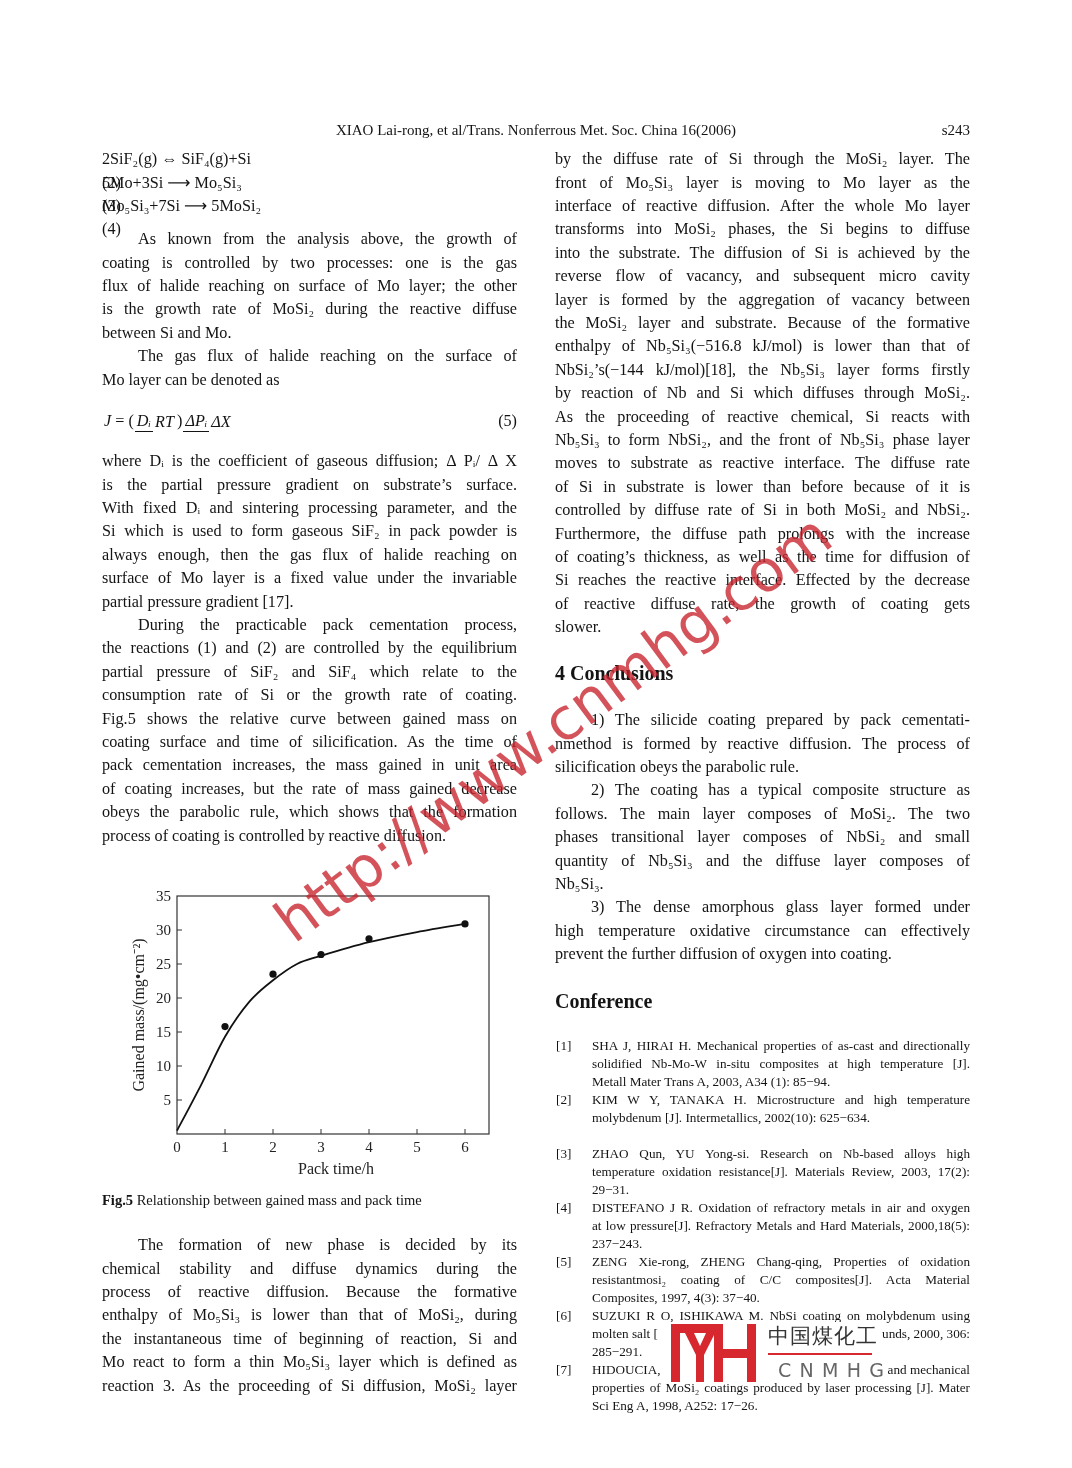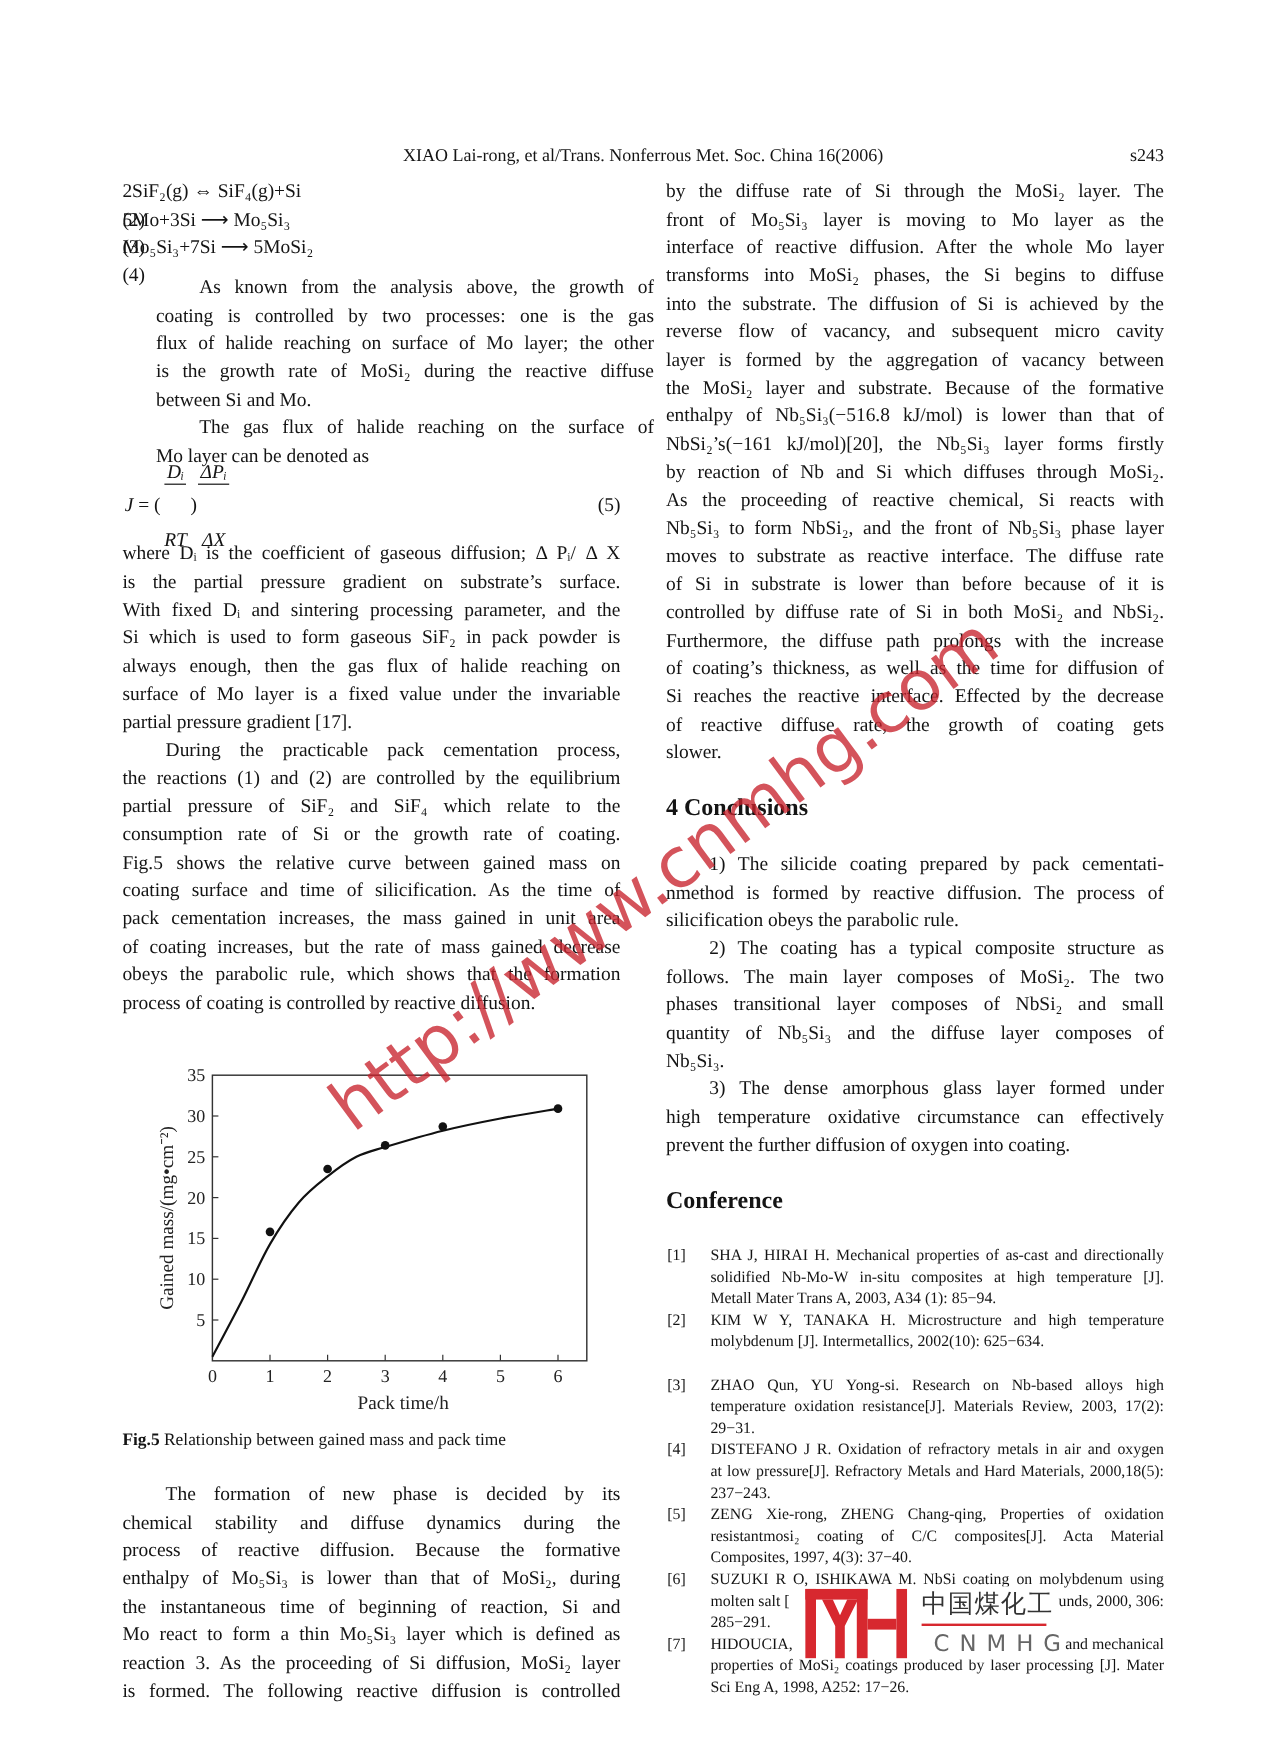--- a/index.html
+++ b/index.html
@@ -9,21 +9,21 @@
   .col { position:absolute; width:415px; }
   .line { display:block; height:23.4px; line-height:23.4px; font-size:16.2px; overflow:hidden;
           text-align:justify; text-align-last:justify; }
   .line.last { text-align-last:left; }
   .line.ind { padding-left:36px; }
   .eqline { display:flex; justify-content:space-between; height:23.4px; line-height:23.4px; font-size:16.2px;flex-direction:column; }
   #header { left:102px; top:120px; width:868px; height:20px; font-size:15px; line-height:20px; }
   #running-title { position:absolute; left:0; width:868px; text-align:center; }
   #page-num { position:absolute; right:0; top:0; }
   #eq5 { left:104px; top:399px; width:413px; height:44px; display:flex; align-items:center; font-size:16.2px; }
-  .frac { display:inline-flex; flex-direction:column; align-items:center; margin:0 1px;gap:36px; }
+  .frac { display:inline-flex; flex-direction:row; align-items:flex-end; margin:0 1px; }
   .frac .n { border-bottom:1px solid #141414; padding:0 2px; line-height:20px; font-style:italic; }
   .frac .d { padding:0 2px; line-height:20px; font-style:italic; }
   .it { font-style:italic; }
   #eq5-num { margin-left:auto; }
   h2.sec { position:absolute; margin:0; font-size:20px; font-weight:bold; line-height:24px; }
   #caption { left:102px; top:1189px; font-size:14.5px; line-height:22px; white-space:nowrap; }
   #caption b { font-weight:bold; }
   .ref { position:absolute; left:556px; width:414px; }
   .ref .rn { position:absolute; left:0; top:0; font-size:13.2px; line-height:18px; }
   .ref .rl { margin-left:36px; }
@@ -62,21 +62,21 @@
     <div class="eqline">
       <span>5Mo+3Si ⟶ Mo₅Si₃</span>
       <span>(3)</span>
     </div>
     <div class="eqline">
       <span>Mo₅Si₃+7Si ⟶ 5MoSi₂</span>
       <span>(4)</span>
     </div>
   </div>
 
-  <div class="col" style="left:102px;top:228.3px;margin-left:28px;">
+  <div class="col" style="left:102px;top:228.3px;">
     <div class="line ind">As known from the analysis above, the growth of</div>
     <div class="line">coating is controlled by two processes: one is the gas</div>
     <div class="line">flux of halide reaching on surface of Mo layer; the other</div>
     <div class="line">is the growth rate of MoSi₂ during the reactive diffuse</div>
     <div class="line last">between Si and Mo.</div>
     <div class="line ind">The gas flux of halide reaching on the surface of</div>
     <div class="line last">Mo layer can be denoted as</div>
   </div>
 
   <div id="eq5" class="abs">
@@ -157,34 +157,33 @@
   </div>
 
   <div class="col" style="left:102px;top:1234.3px;">
     <div class="line ind">The formation of new phase is decided by its</div>
     <div class="line">chemical stability and diffuse dynamics during the</div>
     <div class="line">process of reactive diffusion. Because the formative</div>
     <div class="line">enthalpy of Mo₅Si₃ is lower than that of MoSi₂, during</div>
     <div class="line">the instantaneous time of beginning of reaction, Si and</div>
     <div class="line">Mo react to form a thin Mo₅Si₃ layer which is defined as</div>
     <div class="line">reaction 3. As the proceeding of Si diffusion, MoSi₂ layer</div>
-    <div class="line">is formed. The following reactive diffusion is controlled</div>
   </div>
 
   <div class="col" style="left:555px;top:148.3px;">
     <div class="line">by the diffuse rate of Si through the MoSi₂ layer. The</div>
     <div class="line">front of Mo₅Si₃ layer is moving to Mo layer as the</div>
     <div class="line">interface of reactive diffusion. After the whole Mo layer</div>
     <div class="line">transforms into MoSi₂ phases, the Si begins to diffuse</div>
     <div class="line">into the substrate. The diffusion of Si is achieved by the</div>
     <div class="line">reverse flow of vacancy, and subsequent micro cavity</div>
     <div class="line">layer is formed by the aggregation of vacancy between</div>
     <div class="line">the MoSi₂ layer and substrate. Because of the formative</div>
     <div class="line">enthalpy of Nb₅Si₃(−516.8 kJ/mol) is lower than that of</div>
-    <div class="line">NbSi₂’s(−161 kJ/mol)[20], the Nb₅Si₃ layer forms firstly</div>
+    <div class="line">NbSi₂’s(−144 kJ/mol)[18], the Nb₅Si₃ layer forms firstly</div>
     <div class="line">by reaction of Nb and Si which diffuses through MoSi₂.</div>
     <div class="line">As the proceeding of reactive chemical, Si reacts with</div>
     <div class="line">Nb₅Si₃ to form NbSi₂, and the front of Nb₅Si₃ phase layer</div>
     <div class="line">moves to substrate as reactive interface. The diffuse rate</div>
     <div class="line">of Si in substrate is lower than before because of it is</div>
     <div class="line">controlled by diffuse rate of Si in both MoSi₂ and NbSi₂.</div>
     <div class="line">Furthermore, the diffuse path prolongs with the increase</div>
     <div class="line">of coating’s thickness, as well as the time for diffusion of</div>
     <div class="line">Si reaches the reactive interface. Effected by the decrease</div>
     <div class="line">of reactive diffuse rate, the growth of coating gets</div>

